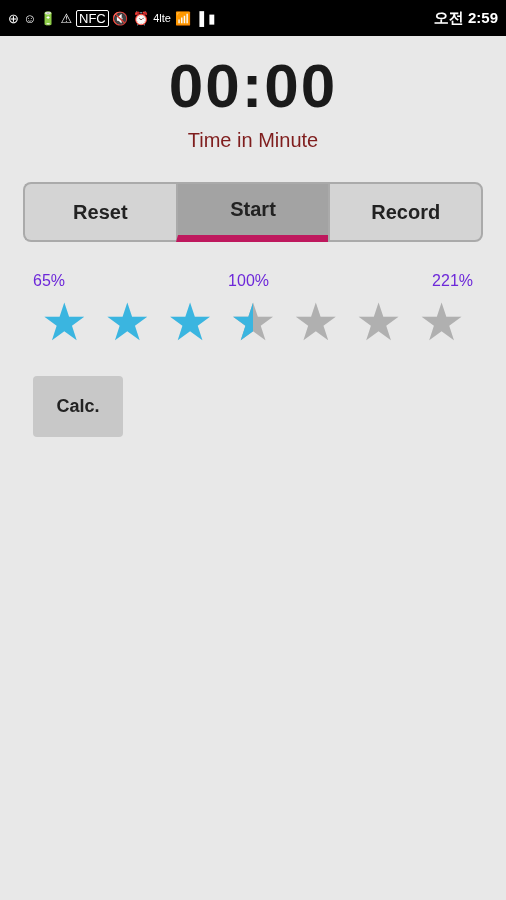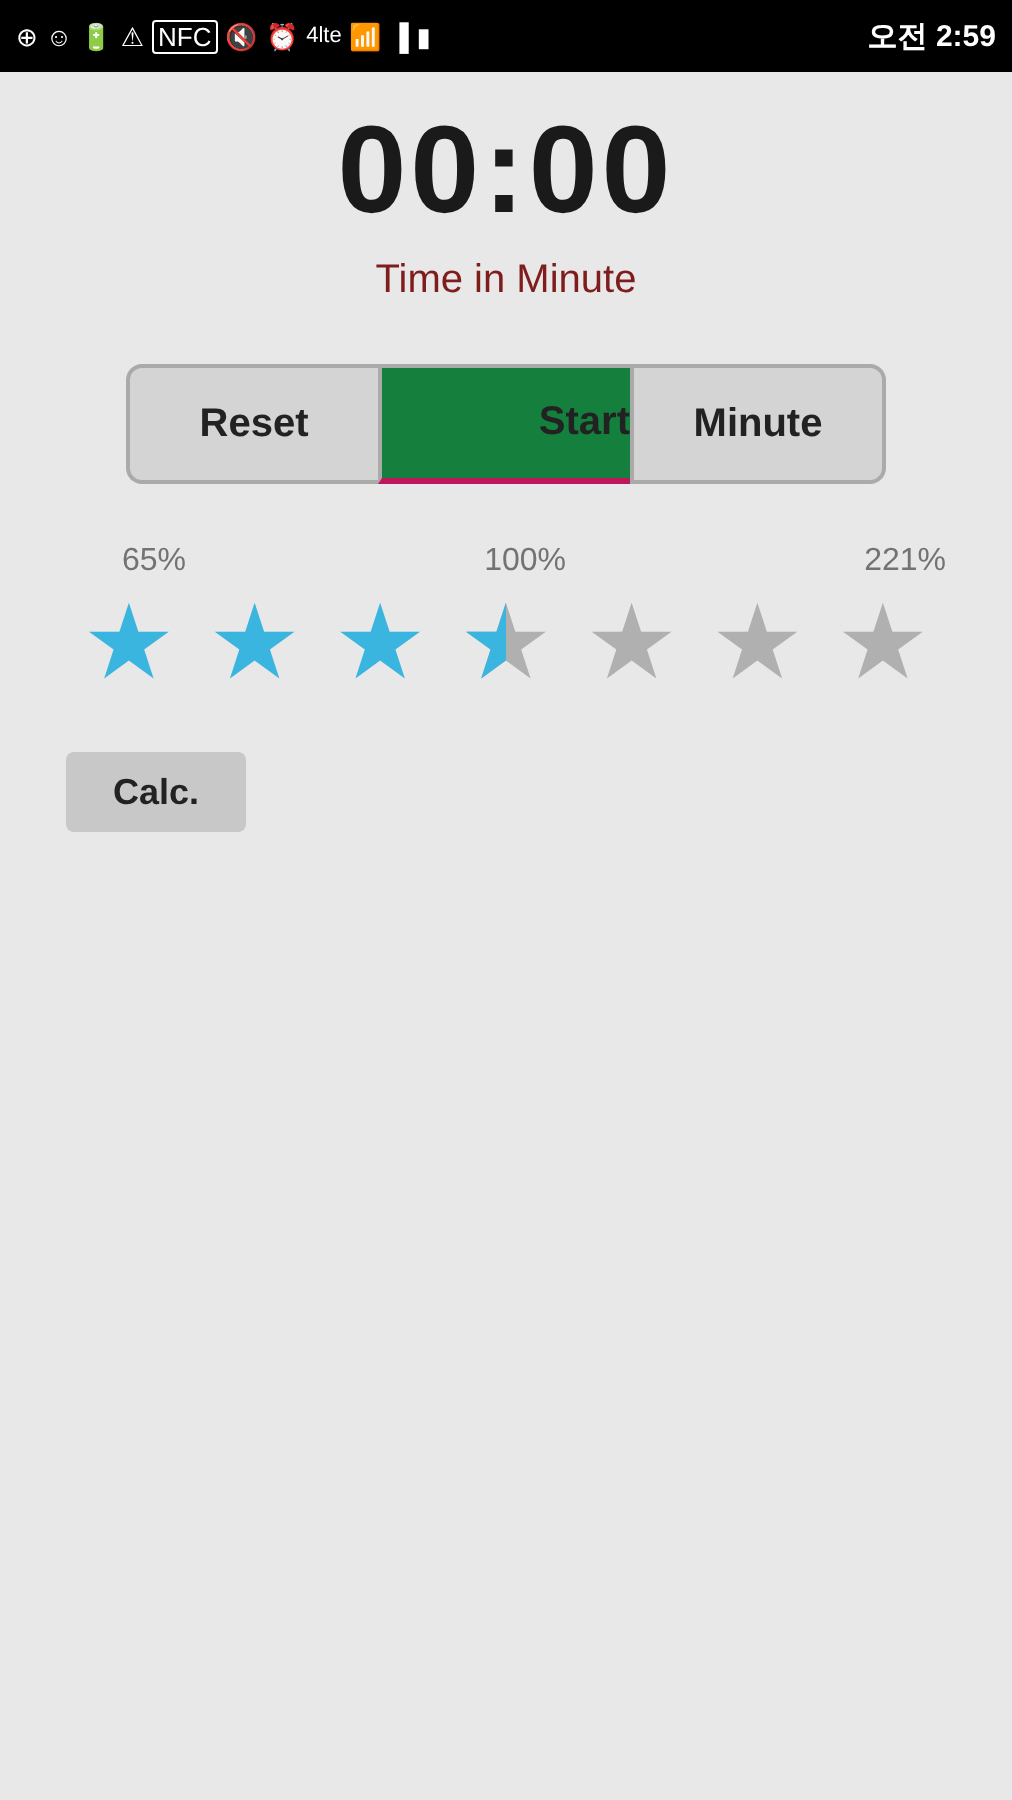--- a/index.html
+++ b/index.html
@@ -78,46 +78,45 @@
       font-size: 20px;
       color: #7f1d1d;
       margin-bottom: 30px;
     }
 
     
     .buttons-row {
       display: flex;
       gap: 0;
       margin-bottom: 30px;
-      width: 380px;
+      width: 460px;
     }
 
     .btn {
       flex: 1;
       height: 60px;
       font-size: 20px;
       font-weight: bold;
       cursor: pointer;
       border: 2px solid #aaa;
       background: #d4d4d4;
       color: #222;
       outline: none;
     }
 
     .btn-reset {
       border-radius: 8px 0 0 8px;
       border-right: none;
     }
 
     .btn-start {
-      background: #15803d;
+      background: #a3a3a3;
       border-radius: 0;
       border-right: none;
-      border-bottom: 3px solid #be185d;
-      text-align: right;
+      border-bottom: 7px solid #be185d;
     }
 
     .btn-record {
       border-radius: 0 8px 8px 0;
     }
 
     
     .stars-section {
       width: 460px;
       margin-bottom: 28px;
@@ -125,22 +124,21 @@
 
     .stars-labels {
       display: flex;
       justify-content: space-between;
       margin-bottom: 6px;
       padding: 0 10px;
     }
 
     .star-label {
       font-size: 16px;
-      color: #737373;
-      margin-left: 28px;
+      color: #6d28d9;
     }
 
     .stars-row {
       display: flex;
       justify-content: space-around;
       align-items: center;
       padding: 0 10px;
     }
 
     .star {
@@ -197,21 +195,21 @@
       outline: none;
       color: #333;
     }
 
     .allowance-input::placeholder {
       color: #888;
     }
 
     .calc-btn {
       width: 90px;
-      height: 40px;
+      height: 61px;
       font-size: 18px;
       background: #c8c8c8;
       border: none;
       border-radius: 4px;
       cursor: pointer;
       color: #222;
       font-weight: bold;
     }
   </style>
 </head>
@@ -237,21 +235,21 @@
 </div>
 
 <div class="main-content">
 
   <div class="timer-display">00:00</div>
   <div class="timer-label">Time in Minute</div>
 
   <div class="buttons-row">
     <button class="btn btn-reset">Reset</button>
     <button class="btn btn-start">Start</button>
-    <button class="btn btn-record">Minute</button>
+    <button class="btn btn-record">Record</button>
   </div>
 
   <div class="stars-section">
     <div class="stars-labels">
       <span class="star-label">65%</span>
       <span class="star-label">100%</span>
       <span class="star-label">221%</span>
     </div>
     <div class="stars-row">
 

